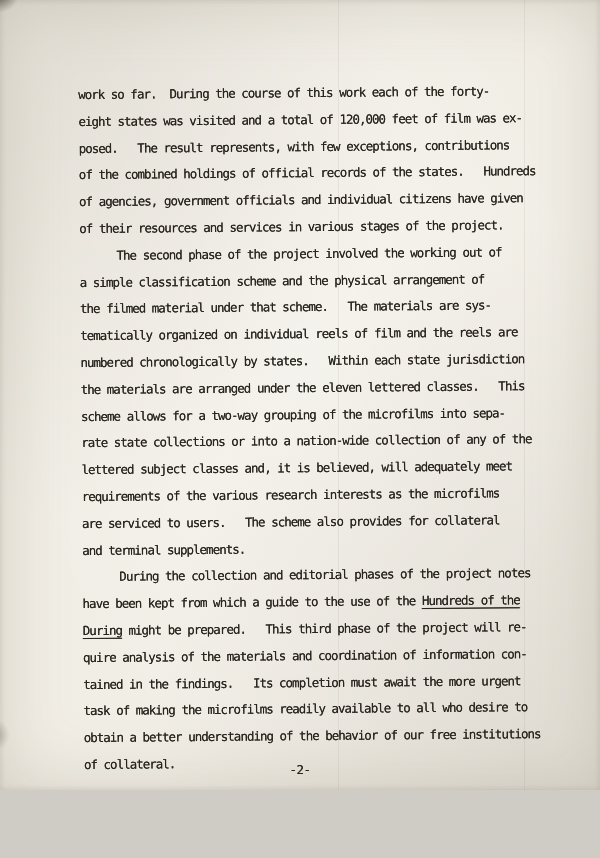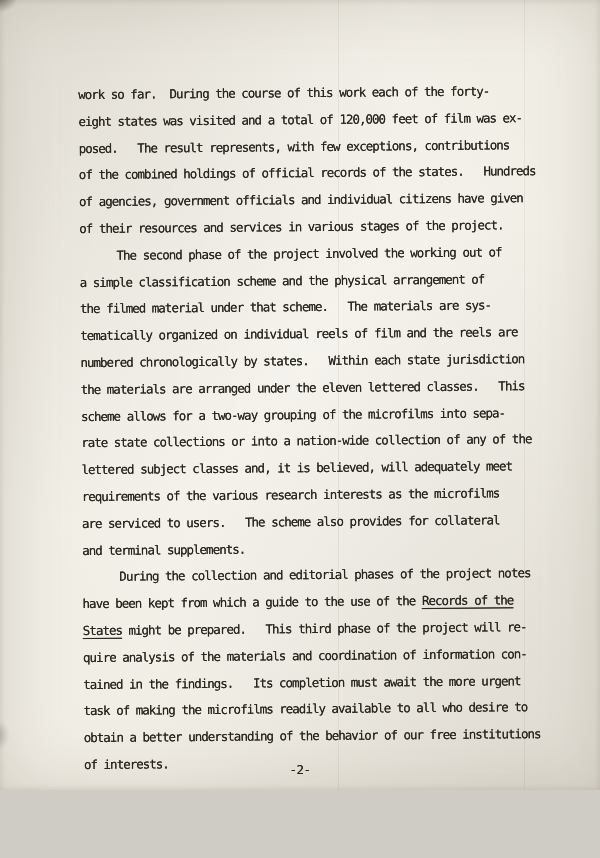--- a/index.html
+++ b/index.html
@@ -66,22 +66,22 @@
       <div class="line"><span class="">tematically organized on individual reels of film and the reels are</span></div>
       <div class="line"><span class="">numbered chronologically by states.   Within each state jurisdiction</span></div>
       <div class="line"><span class="">the materials are arranged under the eleven lettered classes.   This</span></div>
       <div class="line"><span class="">scheme allows for a two-way grouping of the microfilms into sepa-</span></div>
       <div class="line"><span class="">rate state collections or into a nation-wide collection of any of the</span></div>
       <div class="line"><span class="">lettered subject classes and, it is believed, will adequately meet</span></div>
       <div class="line"><span class="">requirements of the various research interests as the microfilms</span></div>
       <div class="line"><span class="">are serviced to users.   The scheme also provides for collateral</span></div>
       <div class="line"><span class="">and terminal supplements.</span></div>
       <div class="line indent"><span class="">During the collection and editorial phases of the project notes</span></div>
-      <div class="line"><span class="">have been kept from which a guide to the use of the </span><span class="u">Records of the</span></div>
-      <div class="line"><span class="u">States</span><span class=""> might be prepared.   This third phase of the project will re-</span></div>
+      <div class="line"><span class="">have been kept from which a guide to the use of the </span><span class="u">Hundreds of the</span></div>
+      <div class="line"><span class="u">During</span><span class=""> might be prepared.   This third phase of the project will re-</span></div>
       <div class="line"><span class="">quire analysis of the materials and coordination of information con-</span></div>
       <div class="line"><span class="">tained in the findings.   Its completion must await the more urgent</span></div>
       <div class="line"><span class="">task of making the microfilms readily available to all who desire to</span></div>
       <div class="line"><span class="">obtain a better understanding of the behavior of our free institutions</span></div>
-      <div class="line"><span class="">of interests.</span></div>
+      <div class="line"><span class="">of collateral.</span></div>
     </div>
   <div class="page-number">-2-</div>
 </div>
 
 </body></html>

